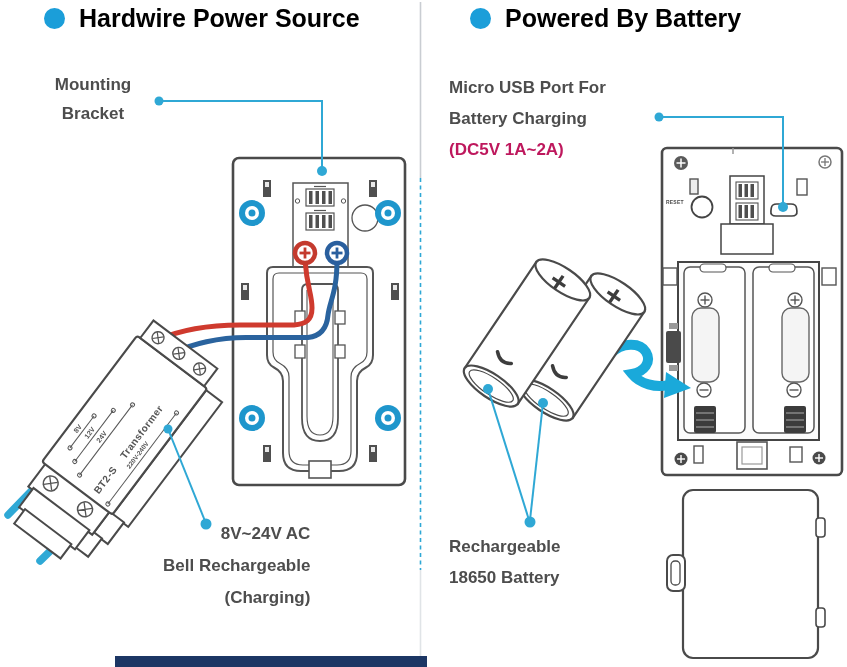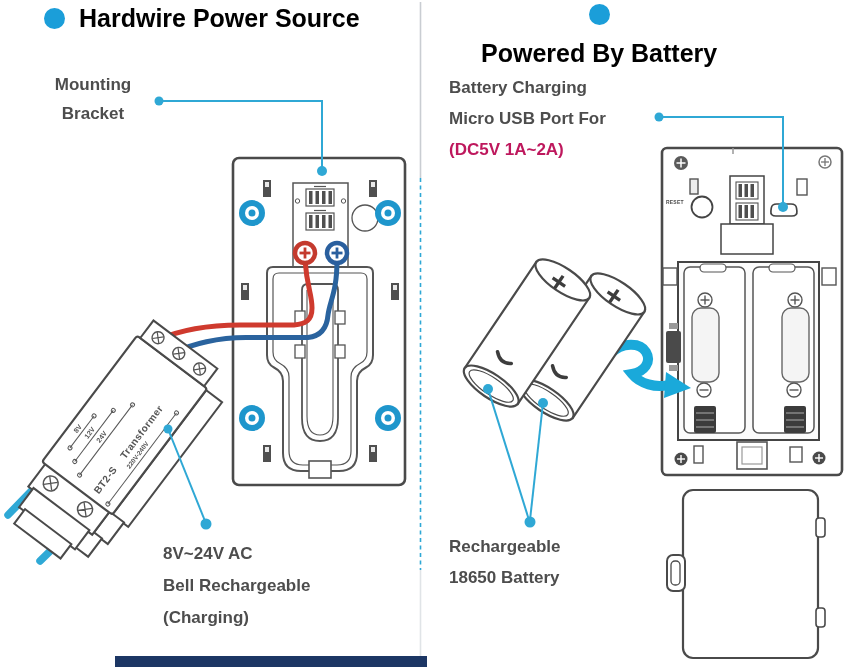--- a/index.html
+++ b/index.html
@@ -324,37 +324,37 @@
       <rect x="816" y="518" width="9" height="19" rx="3" fill="#fff" stroke="#4a4a4a" stroke-width="1.6"></rect>
       <rect x="816" y="608" width="9" height="19" rx="3" fill="#fff" stroke="#4a4a4a" stroke-width="1.6"></rect>
     </g>
   </svg>
 
   <div class="title" style="left:44px;top:4px;">
     <span class="bullet"></span>
     <span>Hardwire Power Source</span>
   </div>
 
-  <div class="title" style="left:481px;top:4px;flex-direction:column;">
+  <div class="title" style="left:470px;top:4px;">
     <span class="bullet"></span>
     <span>Powered By Battery</span>
   </div>
 
   <div class="lbl center" style="left:28px;top:70px;width:130px;line-height:29px;">
     <div>Mounting</div>
     <div>Bracket</div>
   </div>
 
   <div class="lbl" style="left:449px;top:72px;">
+    <div>Micro USB Port For</div>
     <div>Battery Charging</div>
-    <div>Micro USB Port For</div>
     <div class="blue">(DC5V 1A~2A)</div>
   </div>
 
-  <div class="lbl" style="left:163px;top:538px;line-height:32px;">
+  <div class="lbl" style="left:163px;top:518px;line-height:32px;text-align:right;">
     <div>8V~24V AC</div>
     <div>Bell Rechargeable</div>
     <div>(Charging)</div>
   </div>
 
   <div class="lbl" style="left:449px;top:531px;">
     <div>Rechargeable</div>
     <div>18650 Battery</div>
   </div>
 

